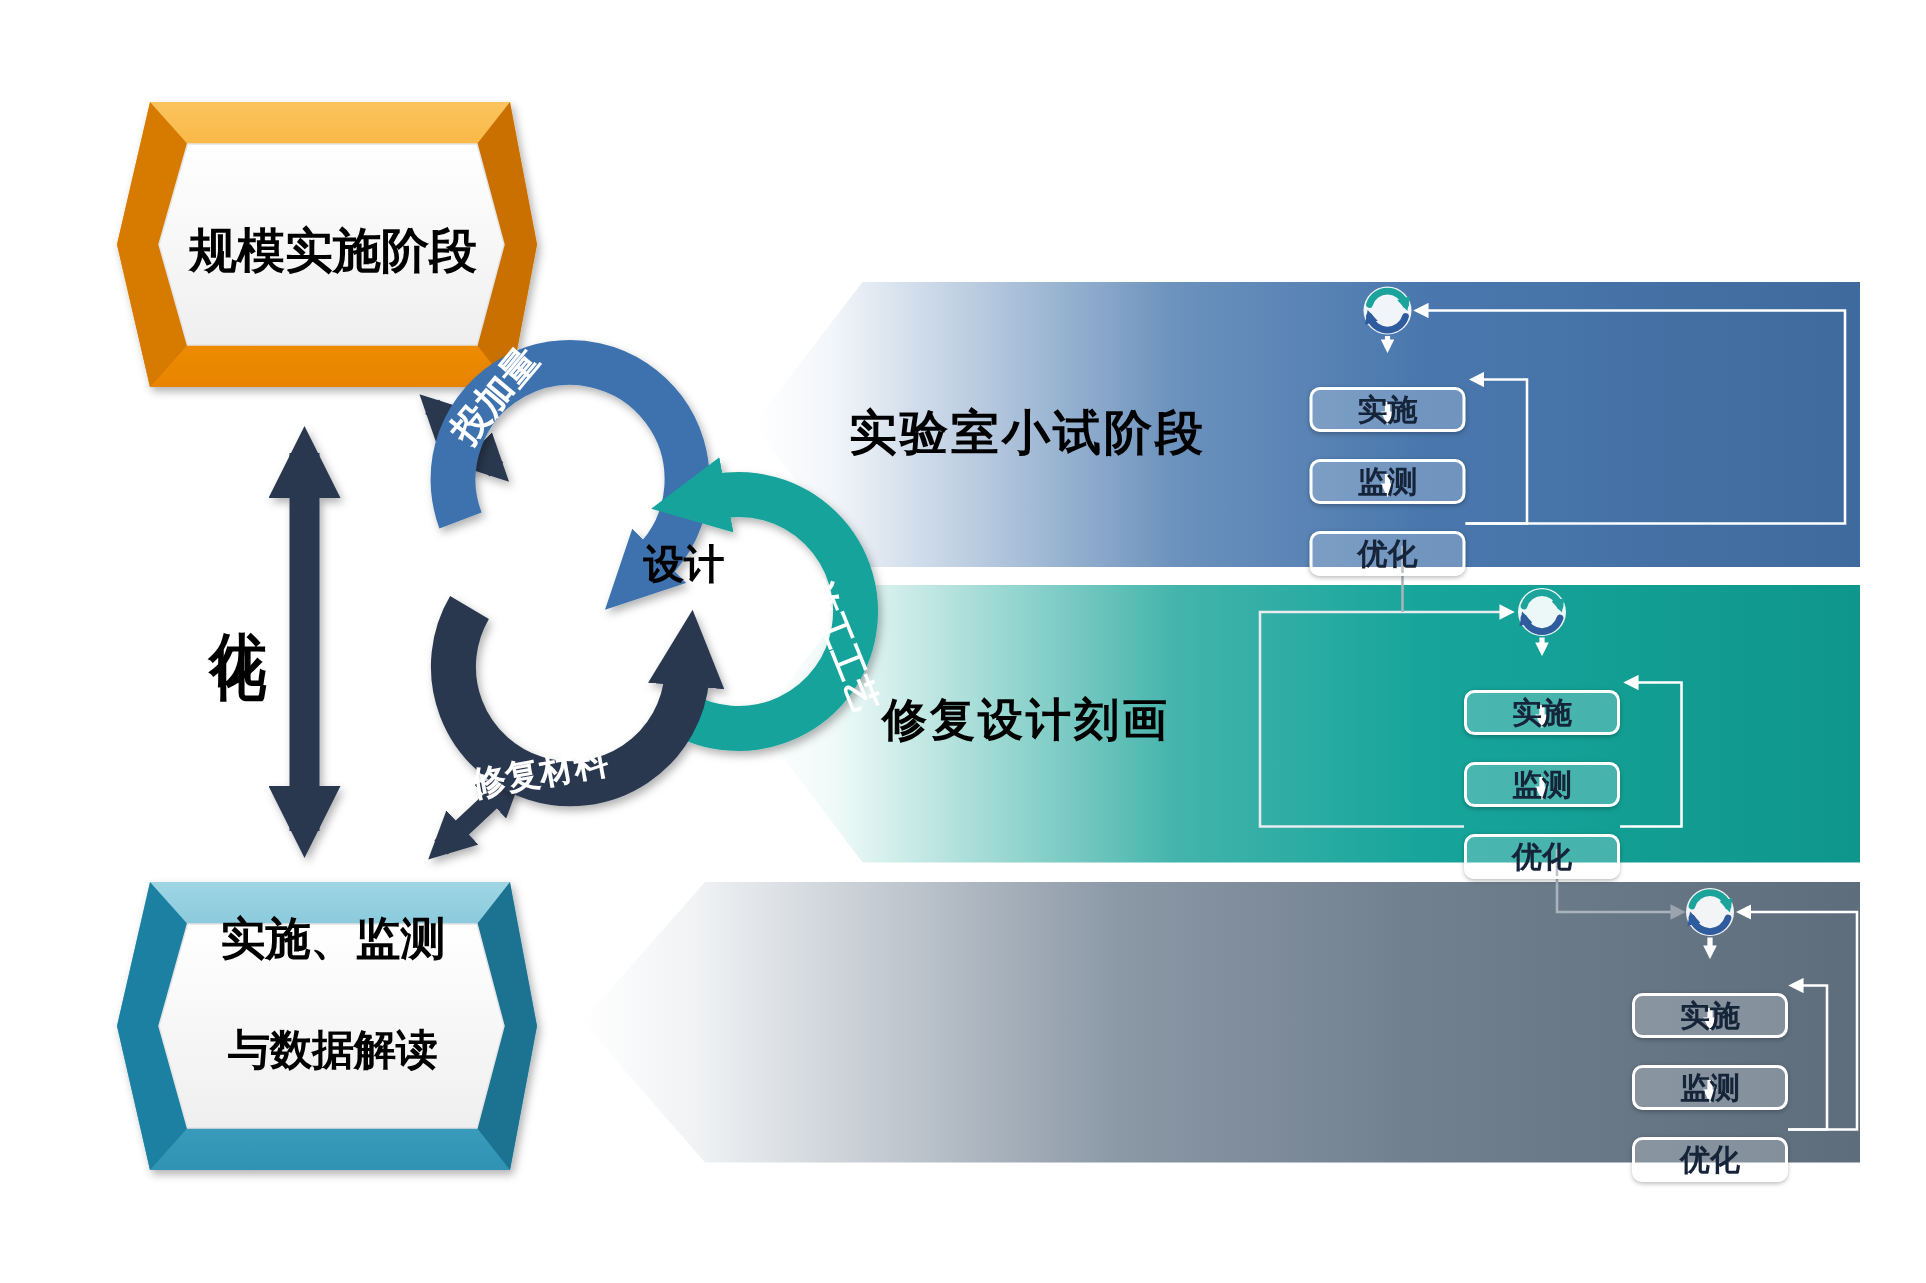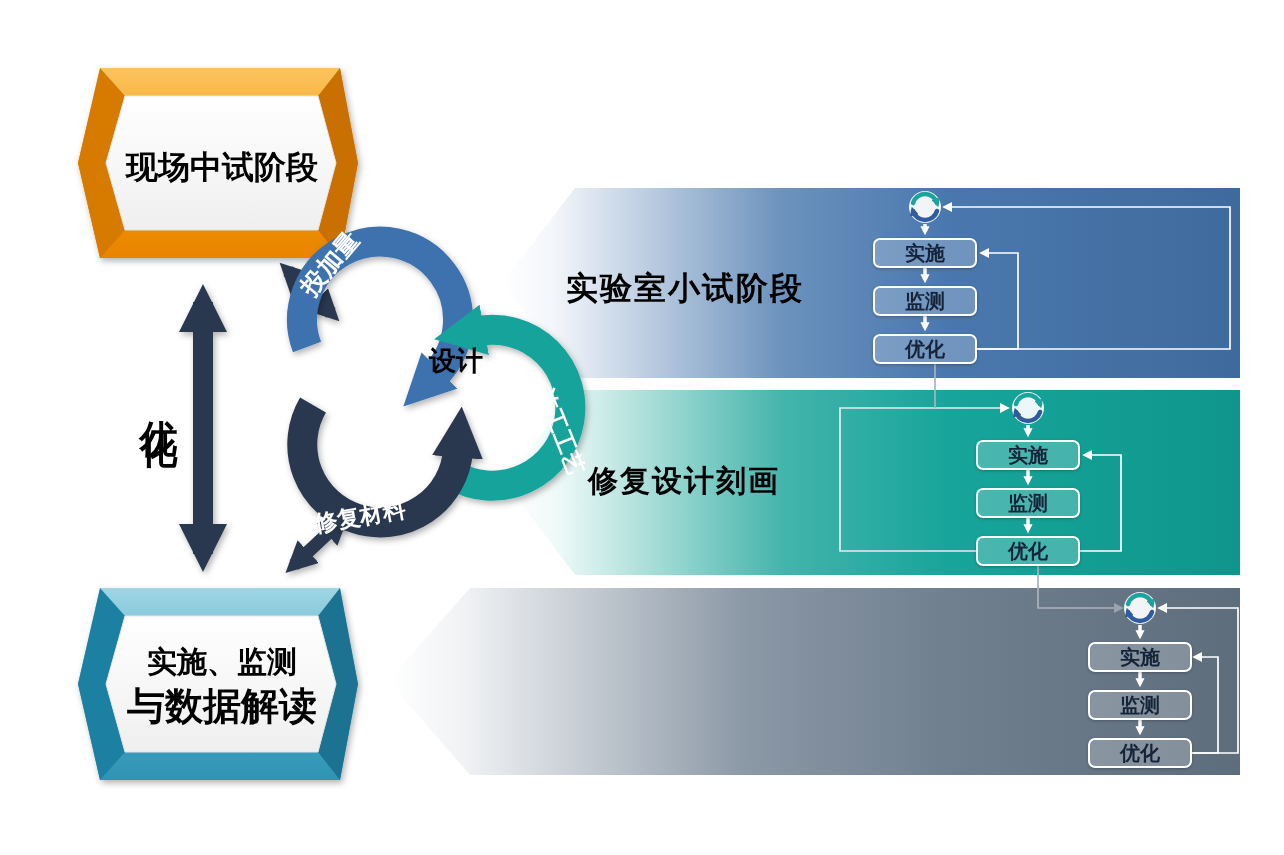--- a/index.html
+++ b/index.html
@@ -12,20 +12,21 @@
   .center{text-align:center;}
   .white{color:#ffffff;}
   .vert{writing-mode:vertical-rl;text-orientation:upright;letter-spacing:10px;}
   .step-box{
     position:absolute;width:104px;height:30px;box-sizing:border-box;
     border:2.5px solid #ffffff;border-radius:7px;
     background:rgba(255,255,255,0.22);
     color:#16243a;font-weight:bold;font-size:20px;
     display:flex;align-items:center;justify-content:center;
     box-shadow:0 1px 3px rgba(0,0,0,0.25);
+    margin-top:20px;
   }
   svg{position:absolute;left:0;top:0;}
 </style>
 </head>
 <body>
 
 <div class="canvas">
 
 <svg width="1284" height="855" viewBox="0 0 1284 855">
   <defs>
@@ -152,28 +153,28 @@
     <line x1="341" y1="521" x2="294" y2="565" stroke="#2B3850" stroke-width="13" marker-start="url(#mNavy)" marker-end="url(#mNavy)"></line>
   </g>
 
   <g filter="url(#ds)">
     <path d="M 307 347 A 78 78 0 1 1 435 375" fill="none" stroke="#3E72AE" stroke-width="30" marker-end="url(#mRingBlue)"></path>
     <path d="M 453 475 A 78 78 0 1 0 478 331" fill="none" stroke="#17A39B" stroke-width="30" marker-end="url(#mRingTeal)"></path>
     <path d="M 313 405 A 78 78 0 1 0 458 451" fill="none" stroke="#2B3850" stroke-width="30" marker-end="url(#mRingNavy)"></path>
   </g>
 </svg>
 
-<div class="abs lbl center" style="left:100px;top:147px;width:244px;font-size:32px;">现场中试阶段</div>
+<div class="abs lbl center" style="left:100px;top:147px;width:244px;font-size:32px;">规模实施阶段</div>
 
-<div class="abs lbl center" style="left:100px;top:643px;width:244px;font-size:30px;">实施、监测</div>
-<div class="abs lbl center" style="left:100px;top:683px;width:244px;font-size:38px;font-family:Liberation Serif, serif;">与数据解读</div>
+<div class="abs lbl center" style="left:100px;top:608px;width:244px;font-size:30px;">实施、监测</div>
+<div class="abs lbl center" style="left:100px;top:683px;width:244px;font-size:28px;font-family:Liberation Serif, serif;">与数据解读</div>
 
 <div class="abs lbl vert" style="left:134px;top:390px;font-size:38px;">优化</div>
 
-<div class="abs lbl center" style="left:427px;top:344px;width:58px;font-size:27px;">设计</div>
+<div class="abs lbl center" style="left:427px;top:360px;width:58px;font-size:27px;font-family:Liberation Serif, serif;">设计</div>
 
 <div class="abs lbl white center" style="left:282px;top:248px;width:96px;font-size:25px;transform:rotate(-50deg);">投加量</div>
 <div class="abs lbl white center" style="left:504px;top:417px;width:112px;font-size:23px;transform:rotate(68deg);">施工工艺</div>
 <div class="abs lbl white center" style="left:308px;top:502px;width:104px;font-size:23px;transform:rotate(-10deg);">修复材料</div>
 
 <div class="abs lbl" style="left:566px;top:268px;font-size:32px;letter-spacing:2px;">实验室小试阶段</div>
 <div class="abs lbl" style="left:588px;top:462px;font-size:30px;letter-spacing:2px;">修复设计刻画</div>
 
 <div class="step-box" style="left:873px;top:238px;">实施</div>
 <div class="step-box" style="left:873px;top:286px;">监测</div>

